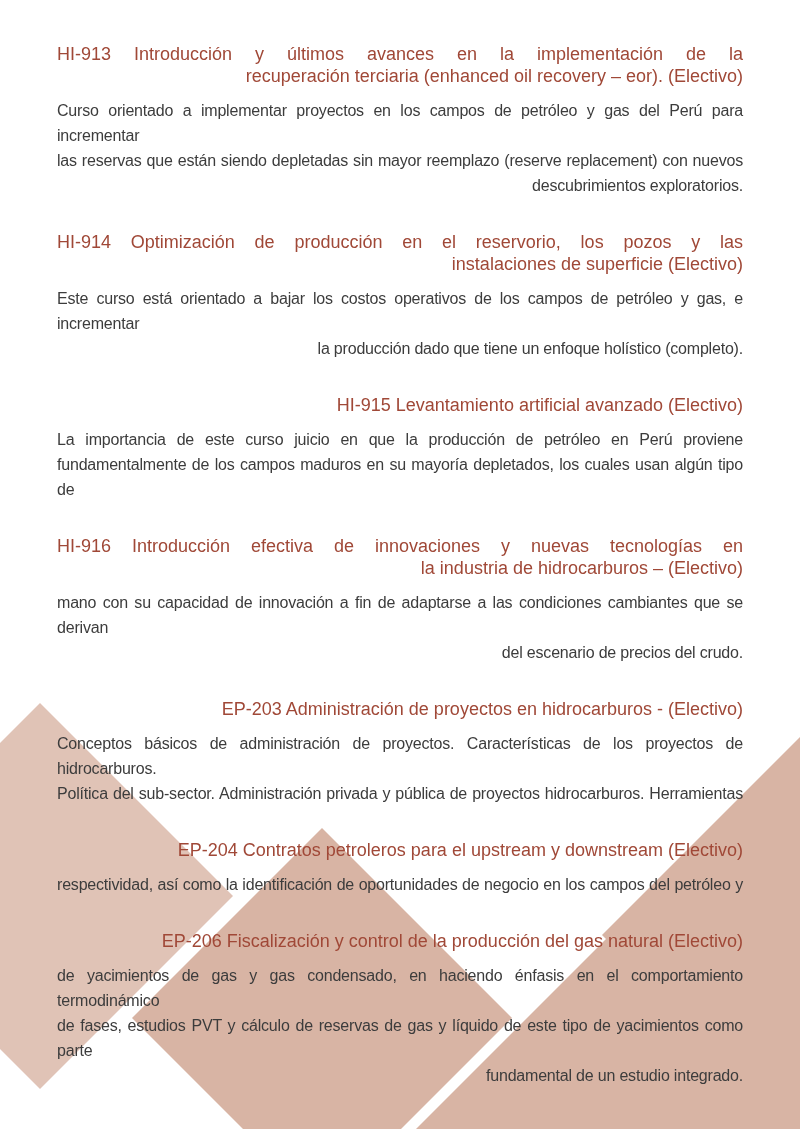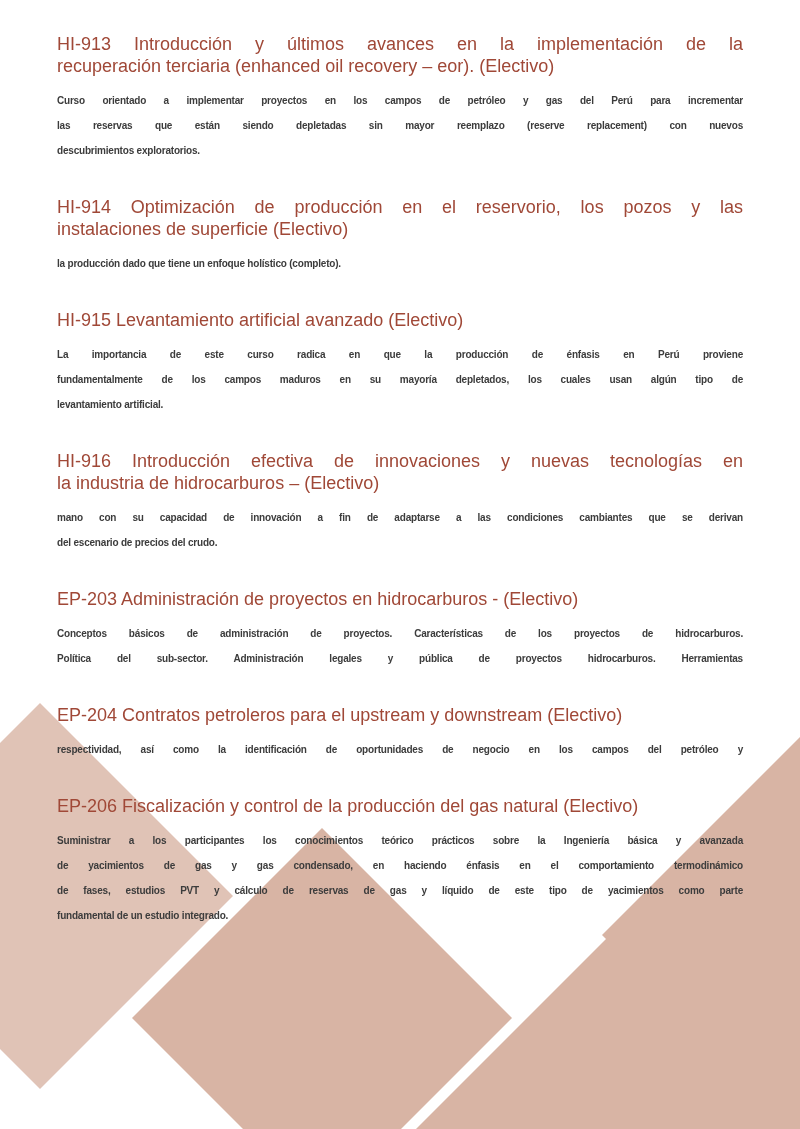--- a/index.html
+++ b/index.html
@@ -8,41 +8,40 @@
     width: 800px;
     height: 1129px;
     background: var(--page-bg, #ffffff);
     overflow: hidden;
     font-family: "Liberation Sans", sans-serif;
   }
   svg.decor { position: absolute; left: 0; top: 0; z-index: 0; }
   .content {
     position: relative;
     z-index: 1;
-    padding: 33px 57px 0 57px;
+    padding: 43px 57px 0 57px;
   }
   .course + .course { margin-top: 33px; }
   .hgroup {
     color: var(--heading-color, #a04837);
     font-size: 18px;
     line-height: 22px;
     font-weight: 400;
   }
   .pgroup {
     margin-top: 11px;
     color: var(--body-color, #3c3c3c);
-    font-size: 10px;
+    font-size: 16px;
     line-height: 25px;
     letter-spacing: -0.2px;
-    font-weight: bold;
   }
   
   .jl { text-align: justify; text-align-last: justify; }
   
-  .ll { text-align: left; white-space: nowrap; overflow: hidden; }
+  .ll { text-align: right; white-space: nowrap; overflow: hidden; margin-left: 24px; }
 </style>
 </head>
 <body>
 
 <div class="page">
 
   <svg class="decor" width="800" height="1129" viewBox="0 0 800 1129" aria-hidden="true">
     <polygon fill-opacity="0.8" points="40,703 233,896 40,1089 -153,896" fill="#d8b4a4"></polygon>
     <polygon points="322,828 512,1018 322,1208 132,1018" fill="#d8b4a4"></polygon>
     <polygon points="612,933 808,1129 416,1129" fill="#d8b4a4"></polygon>
@@ -62,71 +61,70 @@
         <div class="ll">descubrimientos exploratorios.</div>
       </div>
     </section>
 
     <section class="course">
       <div class="hgroup">
         <div class="jl">HI-914 Optimización de producción en el reservorio, los pozos y las</div>
         <div class="ll">instalaciones de superficie (Electivo)</div>
       </div>
       <div class="pgroup">
+        <div class="jl">Este curso está orientado a bajar los costos operativos de los campos de petróleo y gas, e incrementar</div>
         <div class="ll">la producción dado que tiene un enfoque holístico (completo).</div>
       </div>
     </section>
 
     <section class="course">
       <div class="hgroup">
         <div class="ll">HI-915 Levantamiento artificial avanzado (Electivo)</div>
       </div>
       <div class="pgroup">
-        <div class="jl">La importancia de este curso radica en que la producción de énfasis en Perú proviene</div>
+        <div class="jl">La importancia de este curso juicio en que la producción de petróleo en Perú proviene</div>
         <div class="jl">fundamentalmente de los campos maduros en su mayoría depletados, los cuales usan algún tipo de</div>
-        <div class="ll">levantamiento artificial.</div>
       </div>
     </section>
 
     <section class="course">
       <div class="hgroup">
         <div class="jl">HI-916 Introducción efectiva de innovaciones y nuevas tecnologías en</div>
         <div class="ll">la industria de hidrocarburos – (Electivo)</div>
       </div>
       <div class="pgroup">
         <div class="jl">mano con su capacidad de innovación a fin de adaptarse a las condiciones cambiantes que se derivan</div>
         <div class="ll">del escenario de precios del crudo.</div>
       </div>
     </section>
 
     <section class="course">
       <div class="hgroup">
         <div class="ll">EP-203 Administración de proyectos en hidrocarburos - (Electivo)</div>
       </div>
       <div class="pgroup">
         <div class="jl">Conceptos básicos de administración de proyectos. Características de los proyectos de hidrocarburos.</div>
-        <div class="jl">Política del sub-sector. Administración legales y pública de proyectos hidrocarburos. Herramientas</div>
+        <div class="jl">Política del sub-sector. Administración privada y pública de proyectos hidrocarburos. Herramientas</div>
       </div>
     </section>
 
     <section class="course">
       <div class="hgroup">
         <div class="ll">EP-204 Contratos petroleros para el upstream y downstream (Electivo)</div>
       </div>
       <div class="pgroup">
         <div class="jl">respectividad, así como la identificación de oportunidades de negocio en los campos del petróleo y</div>
       </div>
     </section>
 
     <section class="course">
       <div class="hgroup">
         <div class="ll">EP-206 Fiscalización y control de la producción del gas natural (Electivo)</div>
       </div>
       <div class="pgroup">
-        <div class="jl">Suministrar a los participantes los conocimientos teórico prácticos sobre la Ingeniería básica y avanzada</div>
         <div class="jl">de yacimientos de gas y gas condensado, en haciendo énfasis en el comportamiento termodinámico</div>
         <div class="jl">de fases, estudios PVT y cálculo de reservas de gas y líquido de este tipo de yacimientos como parte</div>
         <div class="ll">fundamental de un estudio integrado.</div>
       </div>
     </section>
 
   </main>
 </div>
 
 </body></html>

